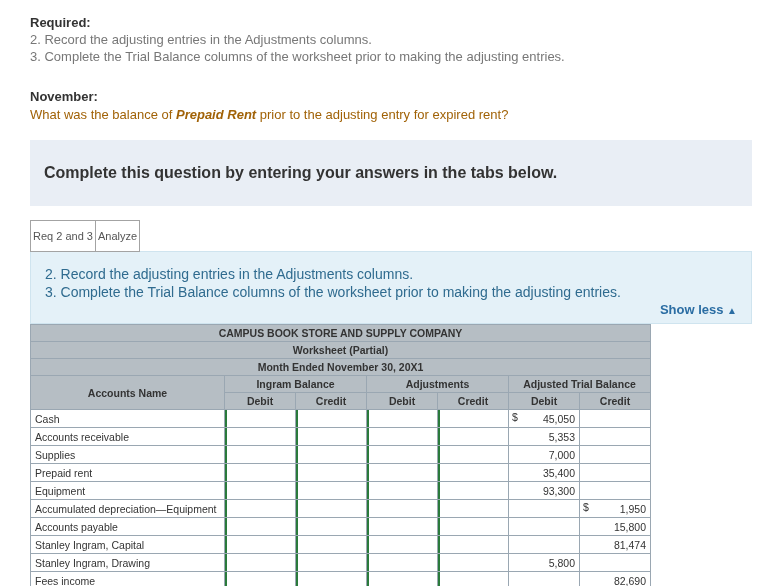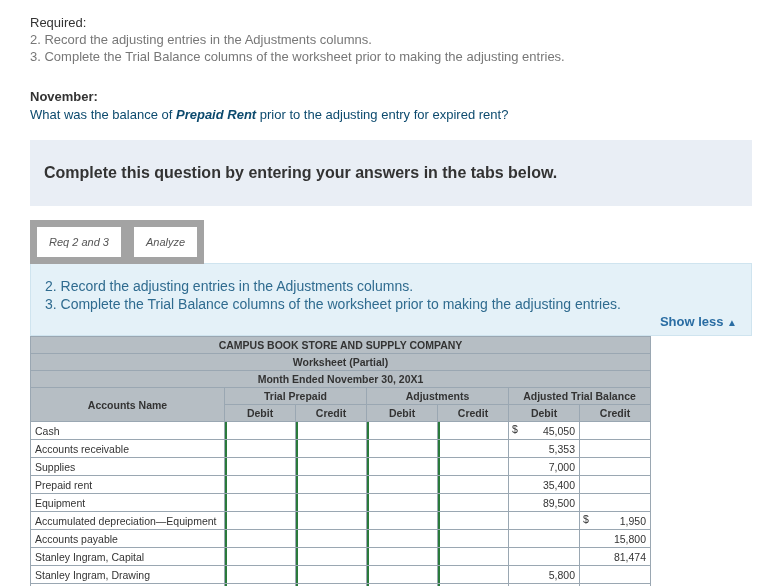--- a/index.html
+++ b/index.html
@@ -5,44 +5,43 @@
   body {
     font-family: Arial, sans-serif;
     font-size: 13px;
     color: #333;
     margin: 0;
     padding: 15px 30px;
     width: 782px;
     box-sizing: border-box;
     background: #fff;
   }
-  .req-head { font-weight: normal; margin-bottom: 2px; }
+  .req-head { font-weight: bold; margin-bottom: 2px; }
   .req-item { color: #777; margin: 2px 0; }
   .analyze-head { font-weight: bold; margin-top: 25px; }
-  .analyze-text { color: #0c4a6e; margin: 3px 0 18px 0; }
+  .analyze-text { color: #a16207; margin: 3px 0 18px 0; }
   .analyze-text .pr { font-style: italic; font-weight: bold; }
   .blue-banner {
     background: #e9eef5;
     padding: 24px 14px;
     font-size: 16px;
     font-weight: bold;
     margin-bottom: 14px;
   }
   .tabs { margin-bottom: 0; }
   .tab {
     display: inline-block;
-    border: 7px solid #a3a3a3;
-    padding: 9px 12px;
+    border: 1px solid #a3a3a3;
+    padding: 9px 2px;
     font-size: 11px;
     color: #555;
     background: #fff;
     margin-right: -1px;
     position: relative;
     z-index: 2;
-    font-style: italic;
   }
   .instruction-panel {
     background: #e4f1f8;
     border: 1px solid #cfe4ef;
     padding: 12px 14px 6px 14px;
     margin-top: -1px;
     position: relative;
   }
   .instruction-panel .line {
     color: #2f6b8f;
@@ -136,21 +135,21 @@
         <th colspan="7">CAMPUS BOOK STORE AND SUPPLY COMPANY</th>
       </tr>
   <tr>
         <th colspan="7">Worksheet (Partial)</th>
       </tr>
   <tr>
         <th colspan="7">Month Ended November 30, 20X1</th>
       </tr>
   <tr>
     <th rowspan="2">Accounts Name</th>
-    <th colspan="2">Trial Prepaid</th>
+    <th colspan="2">Ingram Balance</th>
     <th colspan="2">Adjustments</th>
     <th colspan="2">Adjusted Trial Balance</th>
   </tr>
   <tr>
     <th>Debit</th>
     <th>Credit</th>
     <th>Debit</th>
     <th>Credit</th>
     <th>Debit</th>
     <th>Credit</th>
@@ -192,21 +191,21 @@
         <td class="dc inp"></td>
         <td class="dc"><span>35,400</span></td>
         <td class="dc"><span></span></td>
       </tr>
       <tr>
         <td class="name">Equipment</td>
         <td class="dc inp"></td>
         <td class="dc inp"></td>
         <td class="dc inp"></td>
         <td class="dc inp"></td>
-        <td class="dc"><span>89,500</span></td>
+        <td class="dc"><span>93,300</span></td>
         <td class="dc"><span></span></td>
       </tr>
       <tr>
         <td class="name">Accumulated depreciation—Equipment</td>
         <td class="dc inp"></td>
         <td class="dc inp"></td>
         <td class="dc inp"></td>
         <td class="dc inp"></td>
         <td class="dc"><span></span></td>
         <td class="dc"><span class="cur">$</span><span>1,950</span></td>

